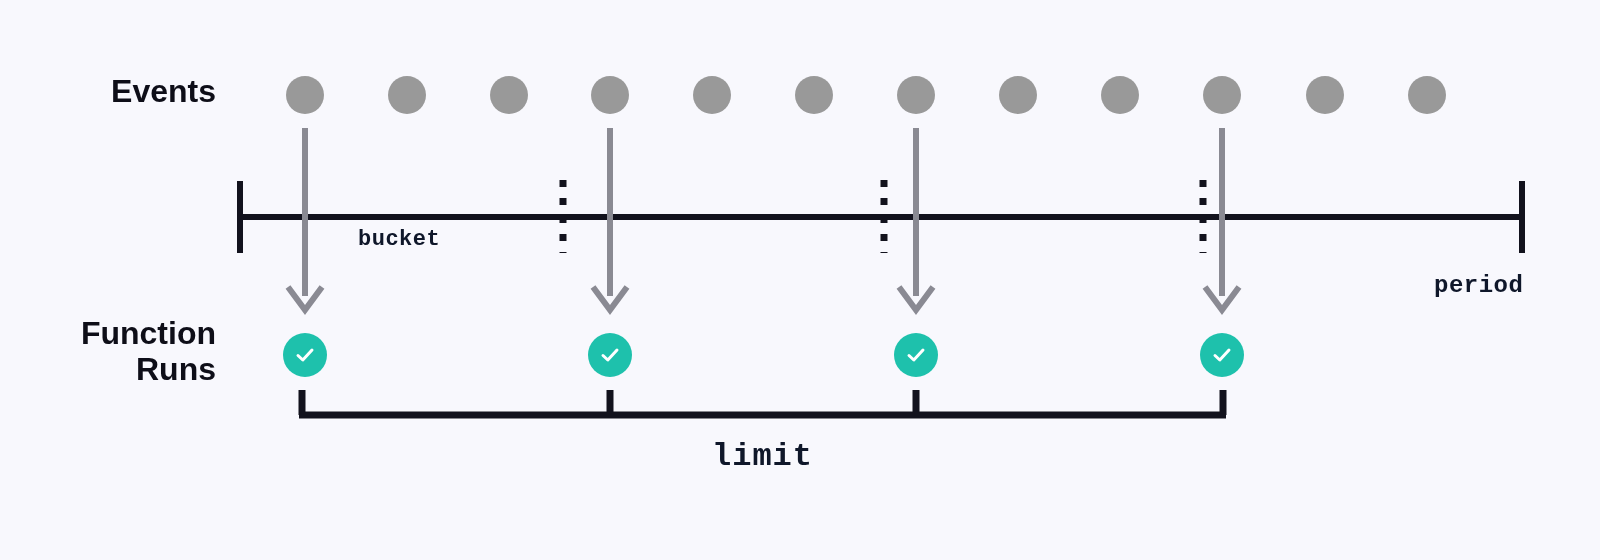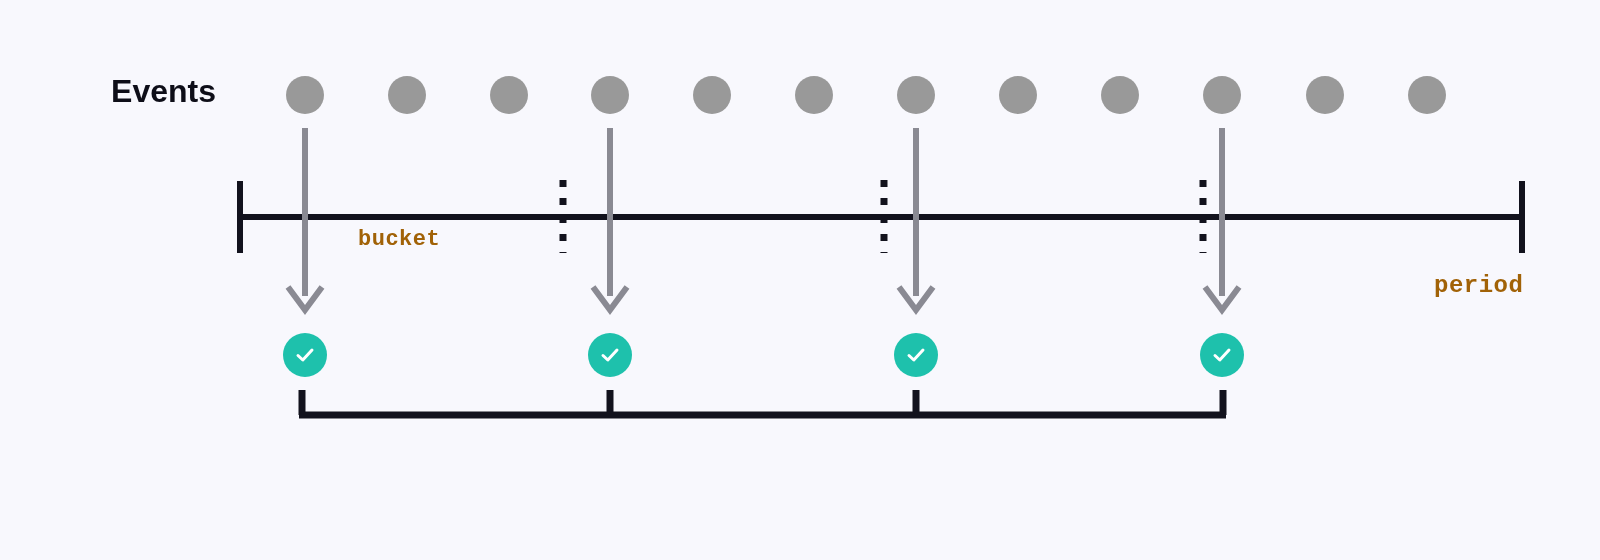--- a/index.html
+++ b/index.html
@@ -43,21 +43,21 @@
   #label-function-runs {
     left: 0px;
     top: 316px;
     width: 196px;
     font-size: 32px;
   }
   .mono-label {
     position: absolute;
     font-family: "Liberation Mono", "DejaVu Sans Mono", monospace;
     font-weight: bold;
-    color: #a16207;
+    color: #0f172a;
   }
   #label-bucket {
     left: 338px;
     top: 227px;
     font-size: 22px;
     letter-spacing: 0.5px;
   }
   #label-period {
     left: 1414px;
     top: 272px;
@@ -102,25 +102,28 @@
   }
 </style>
 </head>
 <body>
 
 <div id="diagram">
 
   <div class="row-label" id="label-events">Events</div>
 
 
+  <div class="row-label" id="label-function-runs">Function
+Runs</div>
 
   <div class="mono-label" id="label-bucket">bucket</div>
 
   <div class="mono-label" id="label-period">period</div>
 
+  <div class="mono-label" id="label-limit">limit</div>
 
   <svg id="svg-layer" viewBox="0 0 1600 560">
 
     <g id="time-axis-group">
       <line id="time-axis-line" x1="218" y1="217" x2="1504" y2="217" stroke="#12121d" stroke-width="6"></line>
       <line id="time-axis-cap-left" x1="220" y1="181" x2="220" y2="253" stroke="#12121d" stroke-width="6"></line>
       <line id="time-axis-cap-right" x1="1502" y1="181" x2="1502" y2="253" stroke="#12121d" stroke-width="6"></line>
     </g>
 
     <g id="bucket-ticks-group">

